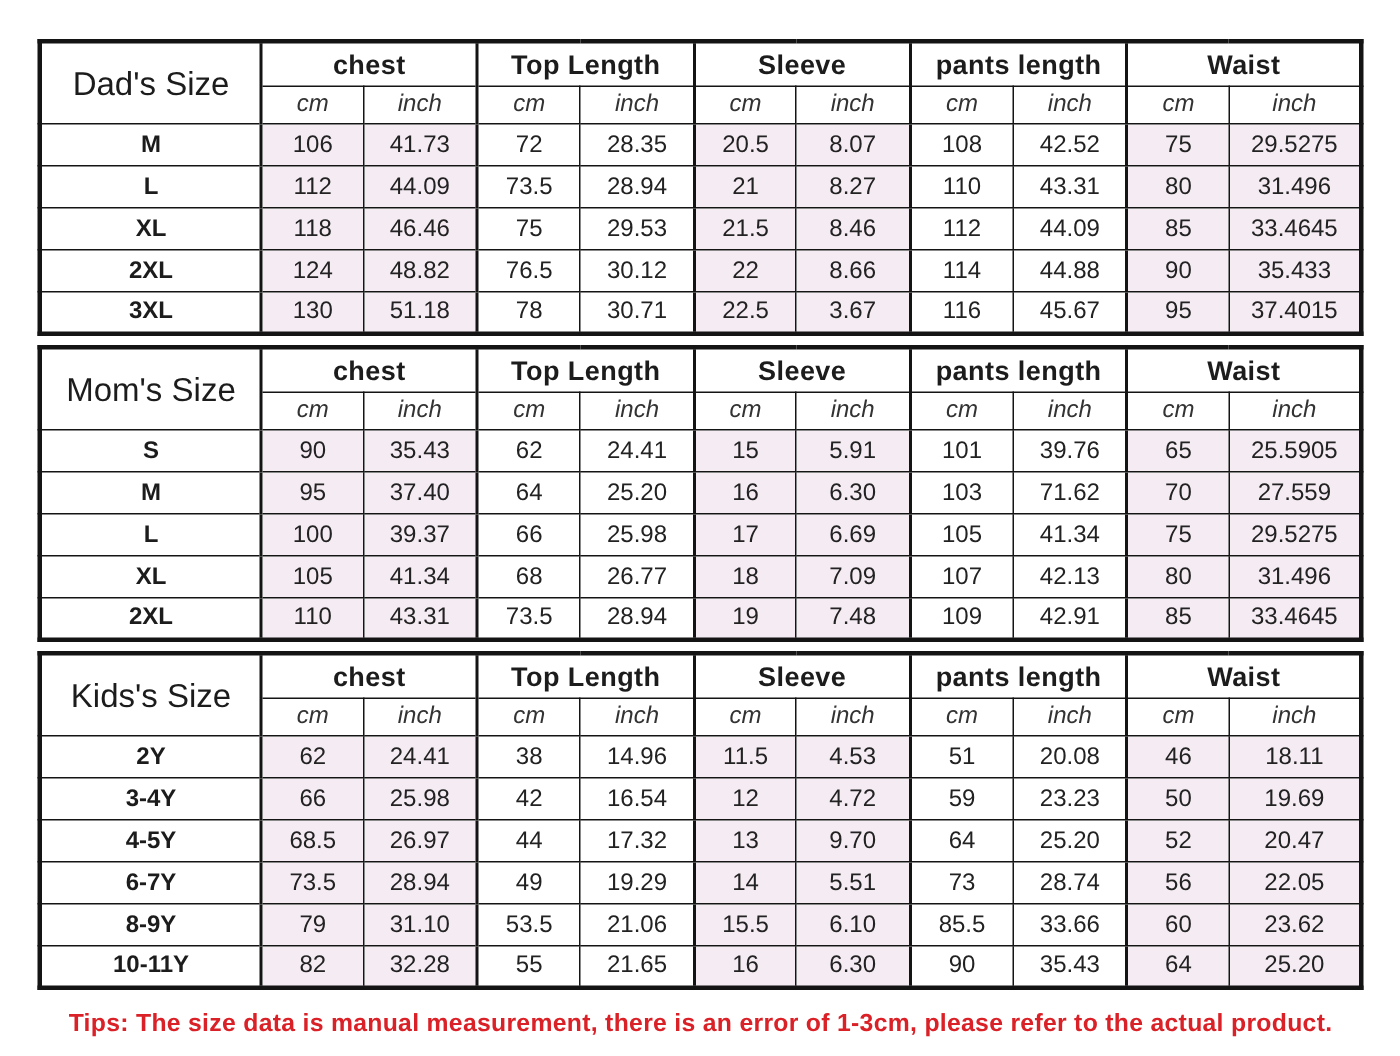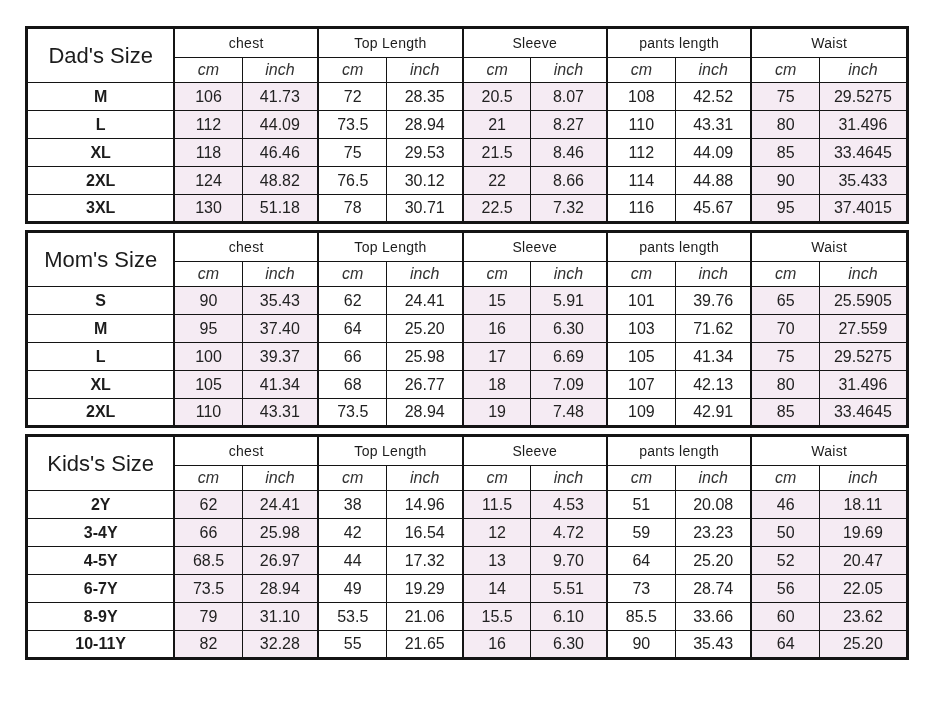--- a/index.html
+++ b/index.html
@@ -35,21 +35,21 @@
     white-space: nowrap;
   }
   
   table.size-table .gs { border-left-width: 2px; }
 
   tr.hr1 th { height: 30px; }
   tr.hr2 th { height: 25px; font-style: italic; }
   tbody tr  { height: 28px; }
 
   .size-title { font-size: 22px; font-weight: normal; }
-  .group-h    { font-size: 14px; font-weight: normal; letter-spacing: 0.3px; }
+  .group-h    { font-size: 18px; font-weight: bold; letter-spacing: 0.3px; }
   .unit       { font-size: 16px; font-weight: normal; color: #333; }
   .size-label { font-size: 16px; font-weight: bold; }
   td.val      { font-size: 16px; color: #222; }
   td.shaded   { background: var(--shaded); }
 
   .tip {
     margin-top: 13px;
     text-align: center;
     color: var(--tip-red);
     font-size: 16.5px;
@@ -151,21 +151,21 @@
             <td class="val shaded gs">90</td>
             <td class="val shaded">35.433</td>
           </tr>
           <tr>
             <th class="size-label">3XL</th>
             <td class="val shaded gs">130</td>
             <td class="val shaded">51.18</td>
             <td class="val gs">78</td>
             <td class="val">30.71</td>
             <td class="val shaded gs">22.5</td>
-            <td class="val shaded">7.32</td>
+            <td class="val shaded">3.67</td>
             <td class="val gs">116</td>
             <td class="val">45.67</td>
             <td class="val shaded gs">95</td>
             <td class="val shaded">37.4015</td>
           </tr>
         </tbody>
       </table>
       <table class="size-table">
         <colgroup>
           <col style="width: 146px;">
@@ -381,13 +381,14 @@
             <td class="val shaded gs">16</td>
             <td class="val shaded">6.30</td>
             <td class="val gs">90</td>
             <td class="val">35.43</td>
             <td class="val shaded gs">64</td>
             <td class="val shaded">25.20</td>
           </tr>
         </tbody>
       </table>
     </div>
+  <div class="tip">Tips: The size data is manual measurement, there is an error of 1-3cm, please refer to the actual product.</div>
 </div>
 
 </body></html>

